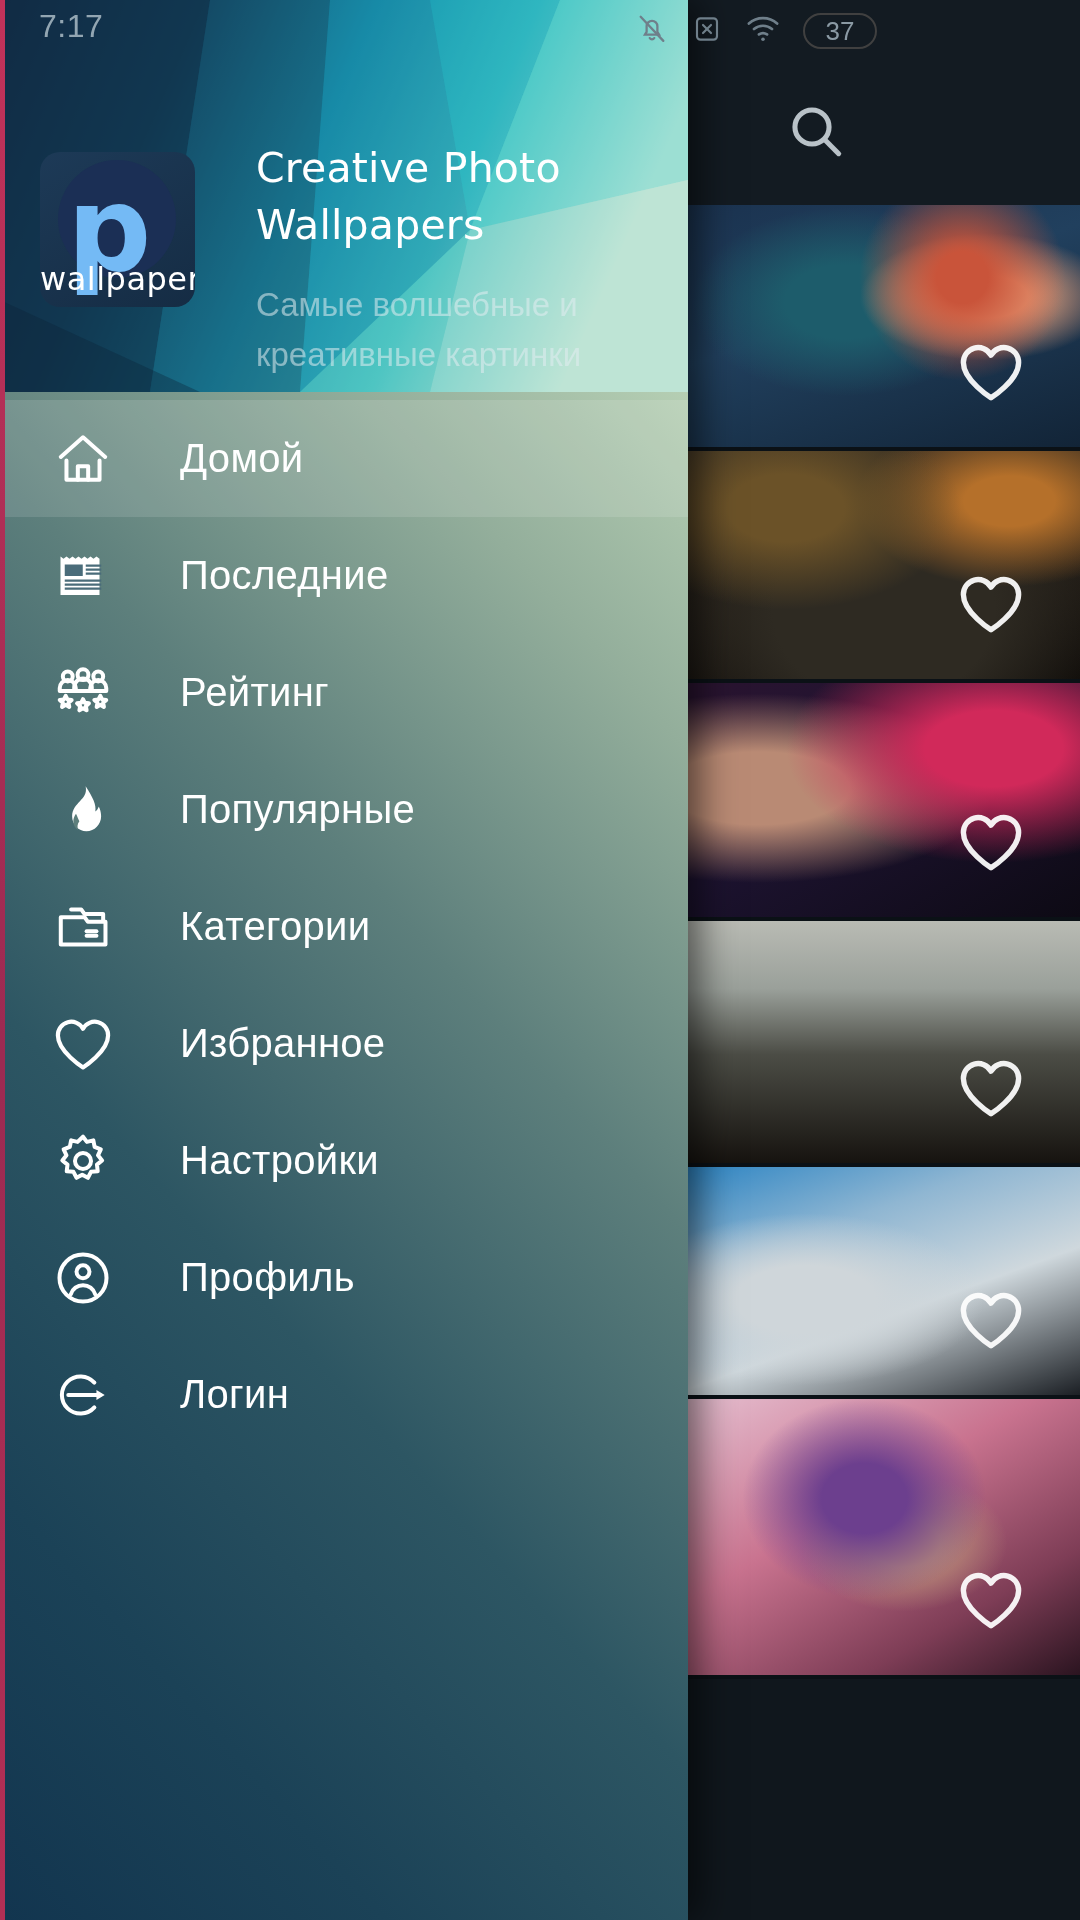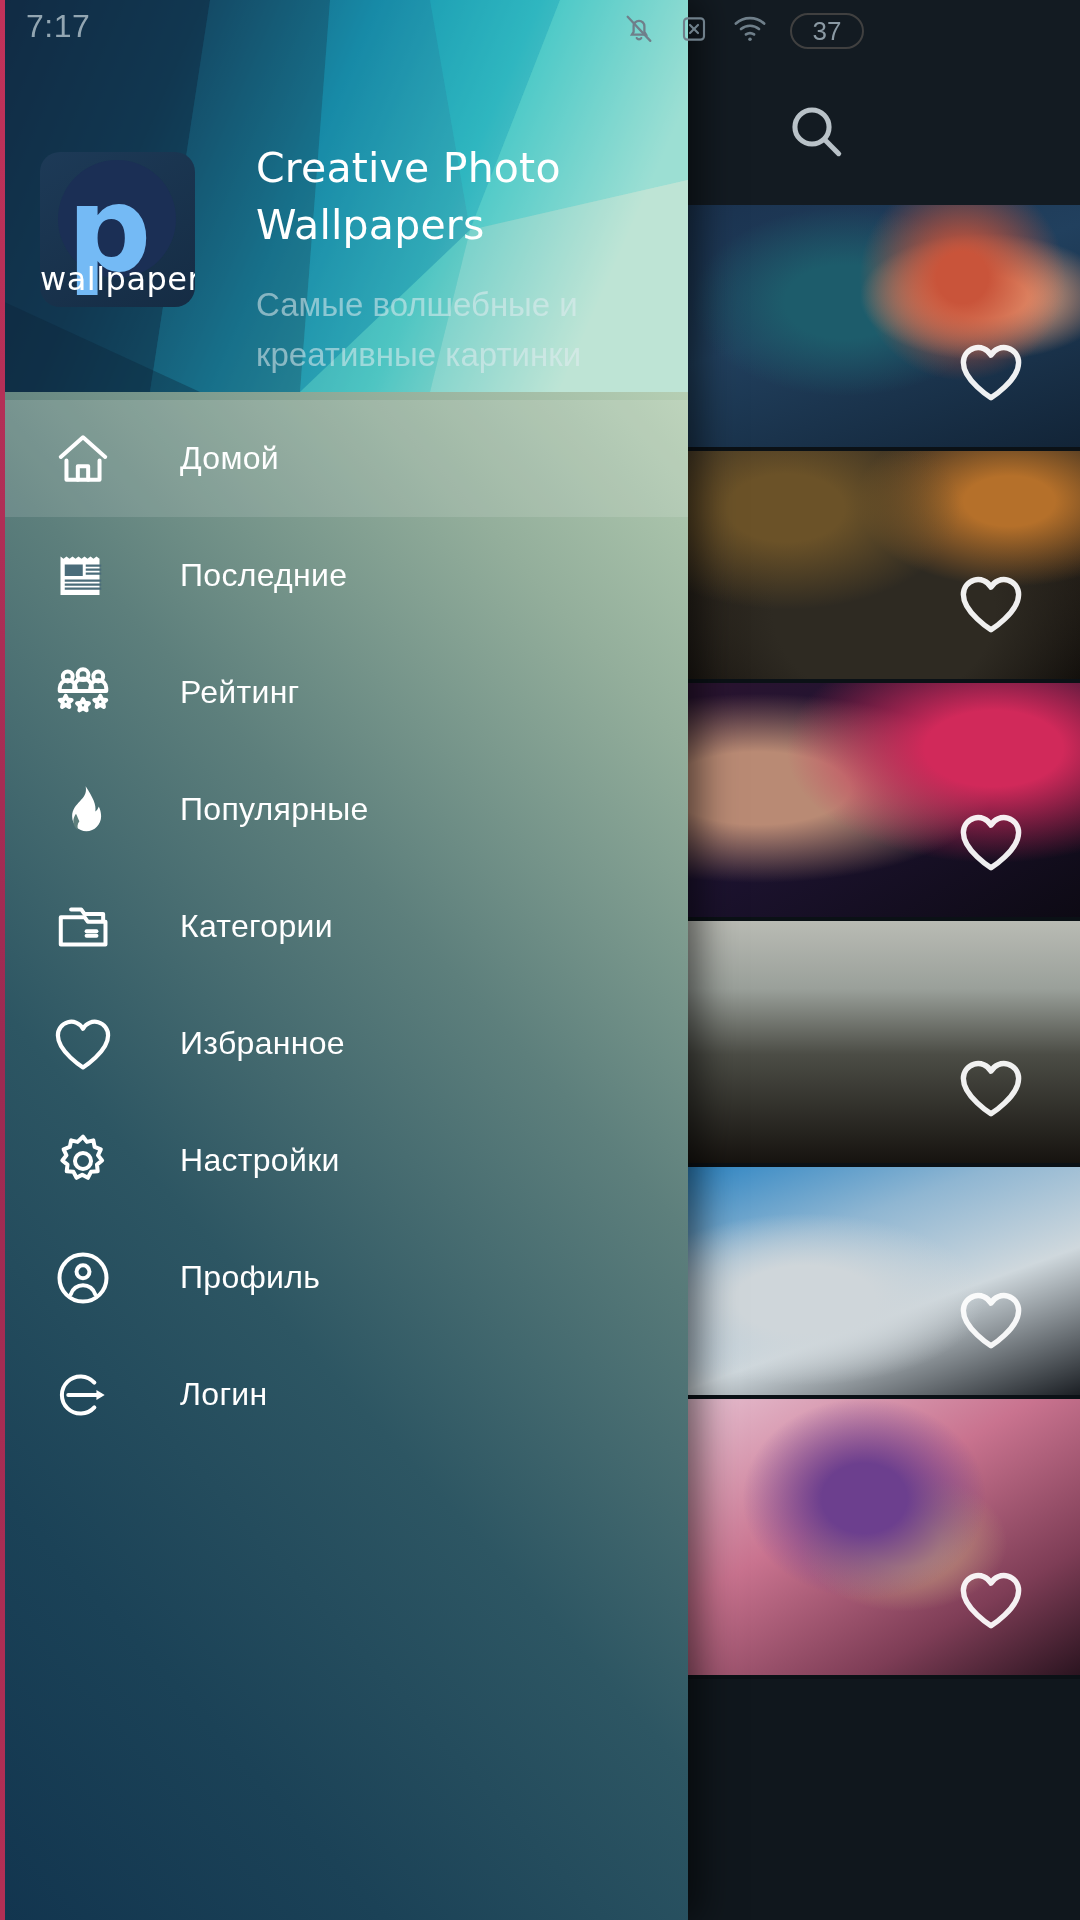--- a/index.html
+++ b/index.html
@@ -50,21 +50,21 @@
   .art-e{background:
      radial-gradient(ellipse at 30% 58%, #cfd6da 0 18%, transparent 46%),
      linear-gradient(160deg,#2f86c4 0%,#8fb6d2 30%,#cfd8dd 60%,#1b1f24 100%);}
   .art-f{background:
      radial-gradient(ellipse at 45% 36%, #6c3f8e 0 14%, transparent 40%),
      radial-gradient(ellipse at 55% 52%, #b98d78 0 12%, transparent 34%),
      linear-gradient(150deg,#e6bfd0 0%,#c9738f 40%,#7e3d56 75%,#2b1420 100%);}
 
   
   .statusbar {
-    position:absolute; left:4px; top:0; width:882px; height:56px;
+    position:absolute; left:17px; top:0; width:882px; height:56px;
     display:flex; align-items:center; z-index:60;
     pointer-events:none;
   }
   .sb-time {
     position:absolute; left:22px; top:8px;
     font-size:32px; color:#93a6b2; letter-spacing:.5px;
   }
   .sb-icons {
     position:absolute; right:22px; top:12px;
     display:flex; align-items:center; gap:22px;
@@ -118,21 +118,21 @@
   .menu-item {
     position:relative; display:flex; align-items:center;
     height:117px; padding-left:46px;
   }
   .menu-item.active { background:rgba(255,255,255,.12); }
   .mi-icon {
     width:74px; display:flex; align-items:center; justify-content:center;
     flex:0 0 74px;
   }
   .mi-label {
-    margin-left:60px; font-size:32px; color:#ffffff;
+    margin-left:60px; font-size:40px; color:#ffffff;
     letter-spacing:.3px;
   }
 
   
   .rec-edge {
     position:absolute; left:0; top:0; width:5px; height:1920px;
     background:linear-gradient(180deg,#c2325a,#9c2a52 55%,#b32f55);
     z-index:99;
   }
 </style>

